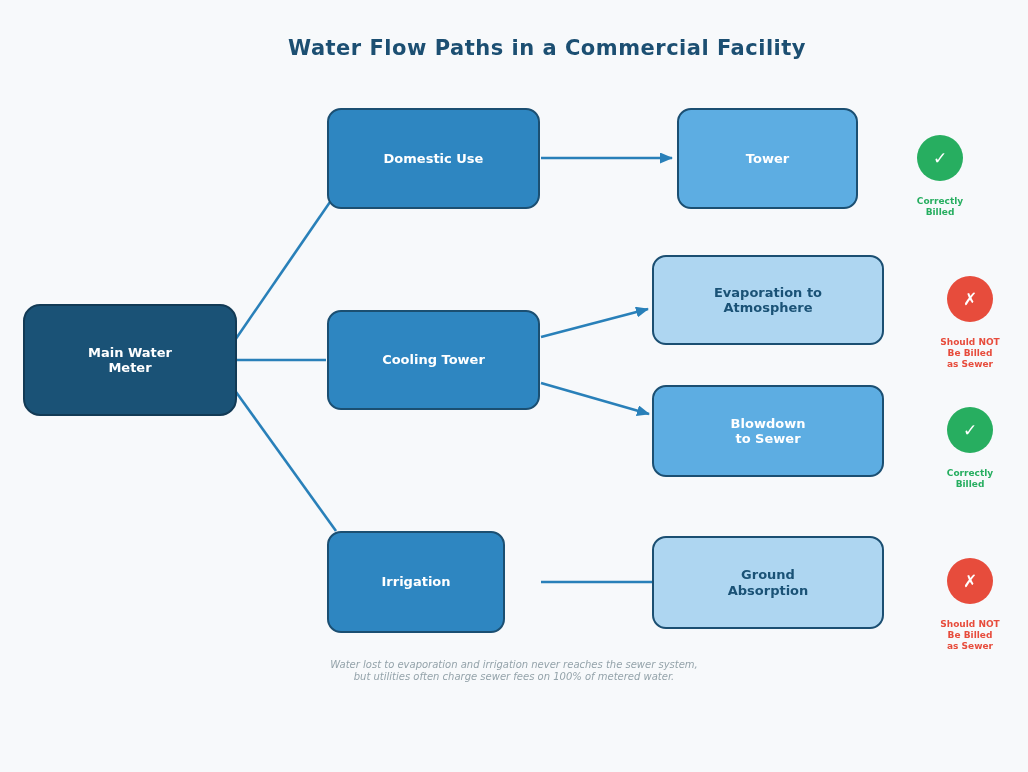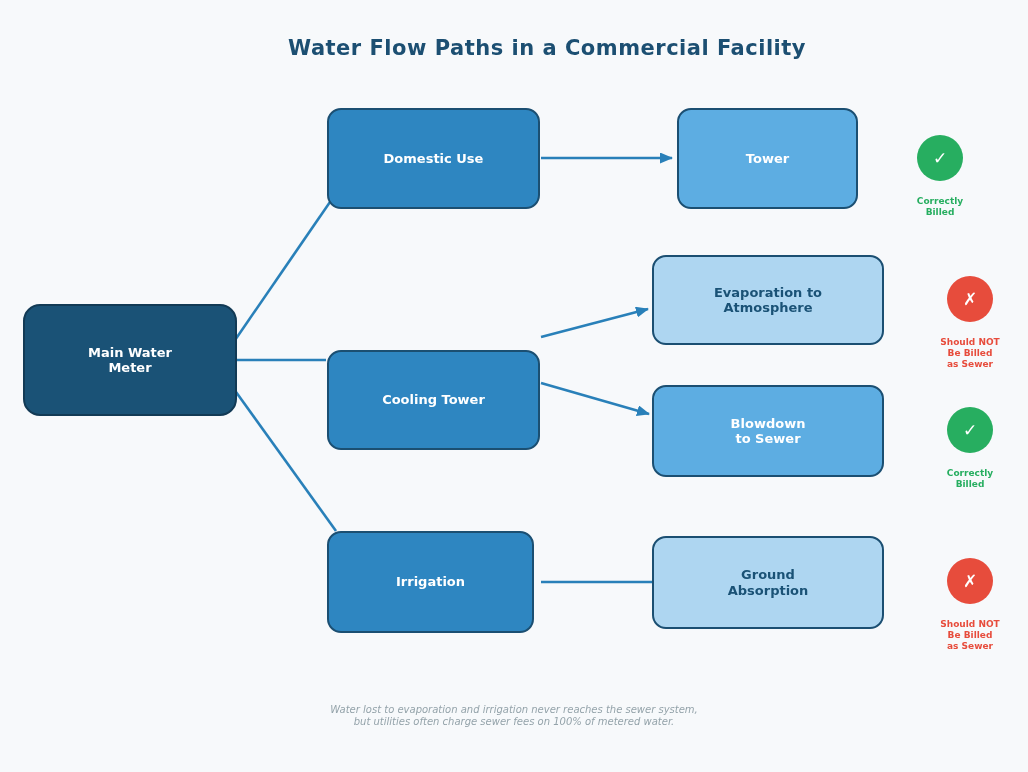--- a/index.html
+++ b/index.html
@@ -59,22 +59,22 @@
     background: #1a5276;
     border-color: #123a55;
     border-radius: 17px;
     color: #ffffff;
   }
   .node-source {
     background: #2e86c1;
     color: #ffffff;
   }
   .node-domestic   { left: 327px; top: 108px; width: 213px; height: 101px; }
-  .node-cooling    { left: 327px; top: 310px; width: 213px; height: 100px; margin-top: 40px; }
-  .node-irrigation { left: 327px; top: 531px; width: 207px; height: 102px; }
+  .node-cooling    { left: 327px; top: 310px; width: 213px; height: 100px; }
+  .node-irrigation { left: 327px; top: 531px; width: 178px; height: 102px; }
   .node-sewerpath {
     background: #5dade2;
     color: #ffffff;
   }
   .node-sewer      { left: 677px; top: 108px; width: 181px; height: 101px; }
   .node-blowdown   { left: 652px; top: 385px; width: 232px; height: 92px; }
   .node-nonsewer {
     background: #aed6f1;
     color: #1a5276;
   }
@@ -101,21 +101,21 @@
     font-size: 9px;
     font-weight: bold;
     line-height: 1.2;
     white-space: pre-line;
   }
   .label-green { color: #27ae60; }
   .label-red   { color: #e74c3c; }
 
   .footer-note {
     position: absolute;
-    left: 0; top: 704px;
+    left: 0; top: 659px;
     width: 1028px;
     text-align: center;
     font-size: 10px;
     font-style: italic;
     color: #94a3aa;
     line-height: 1.15;
     white-space: pre-line;
   }
 </style>
 </head>

